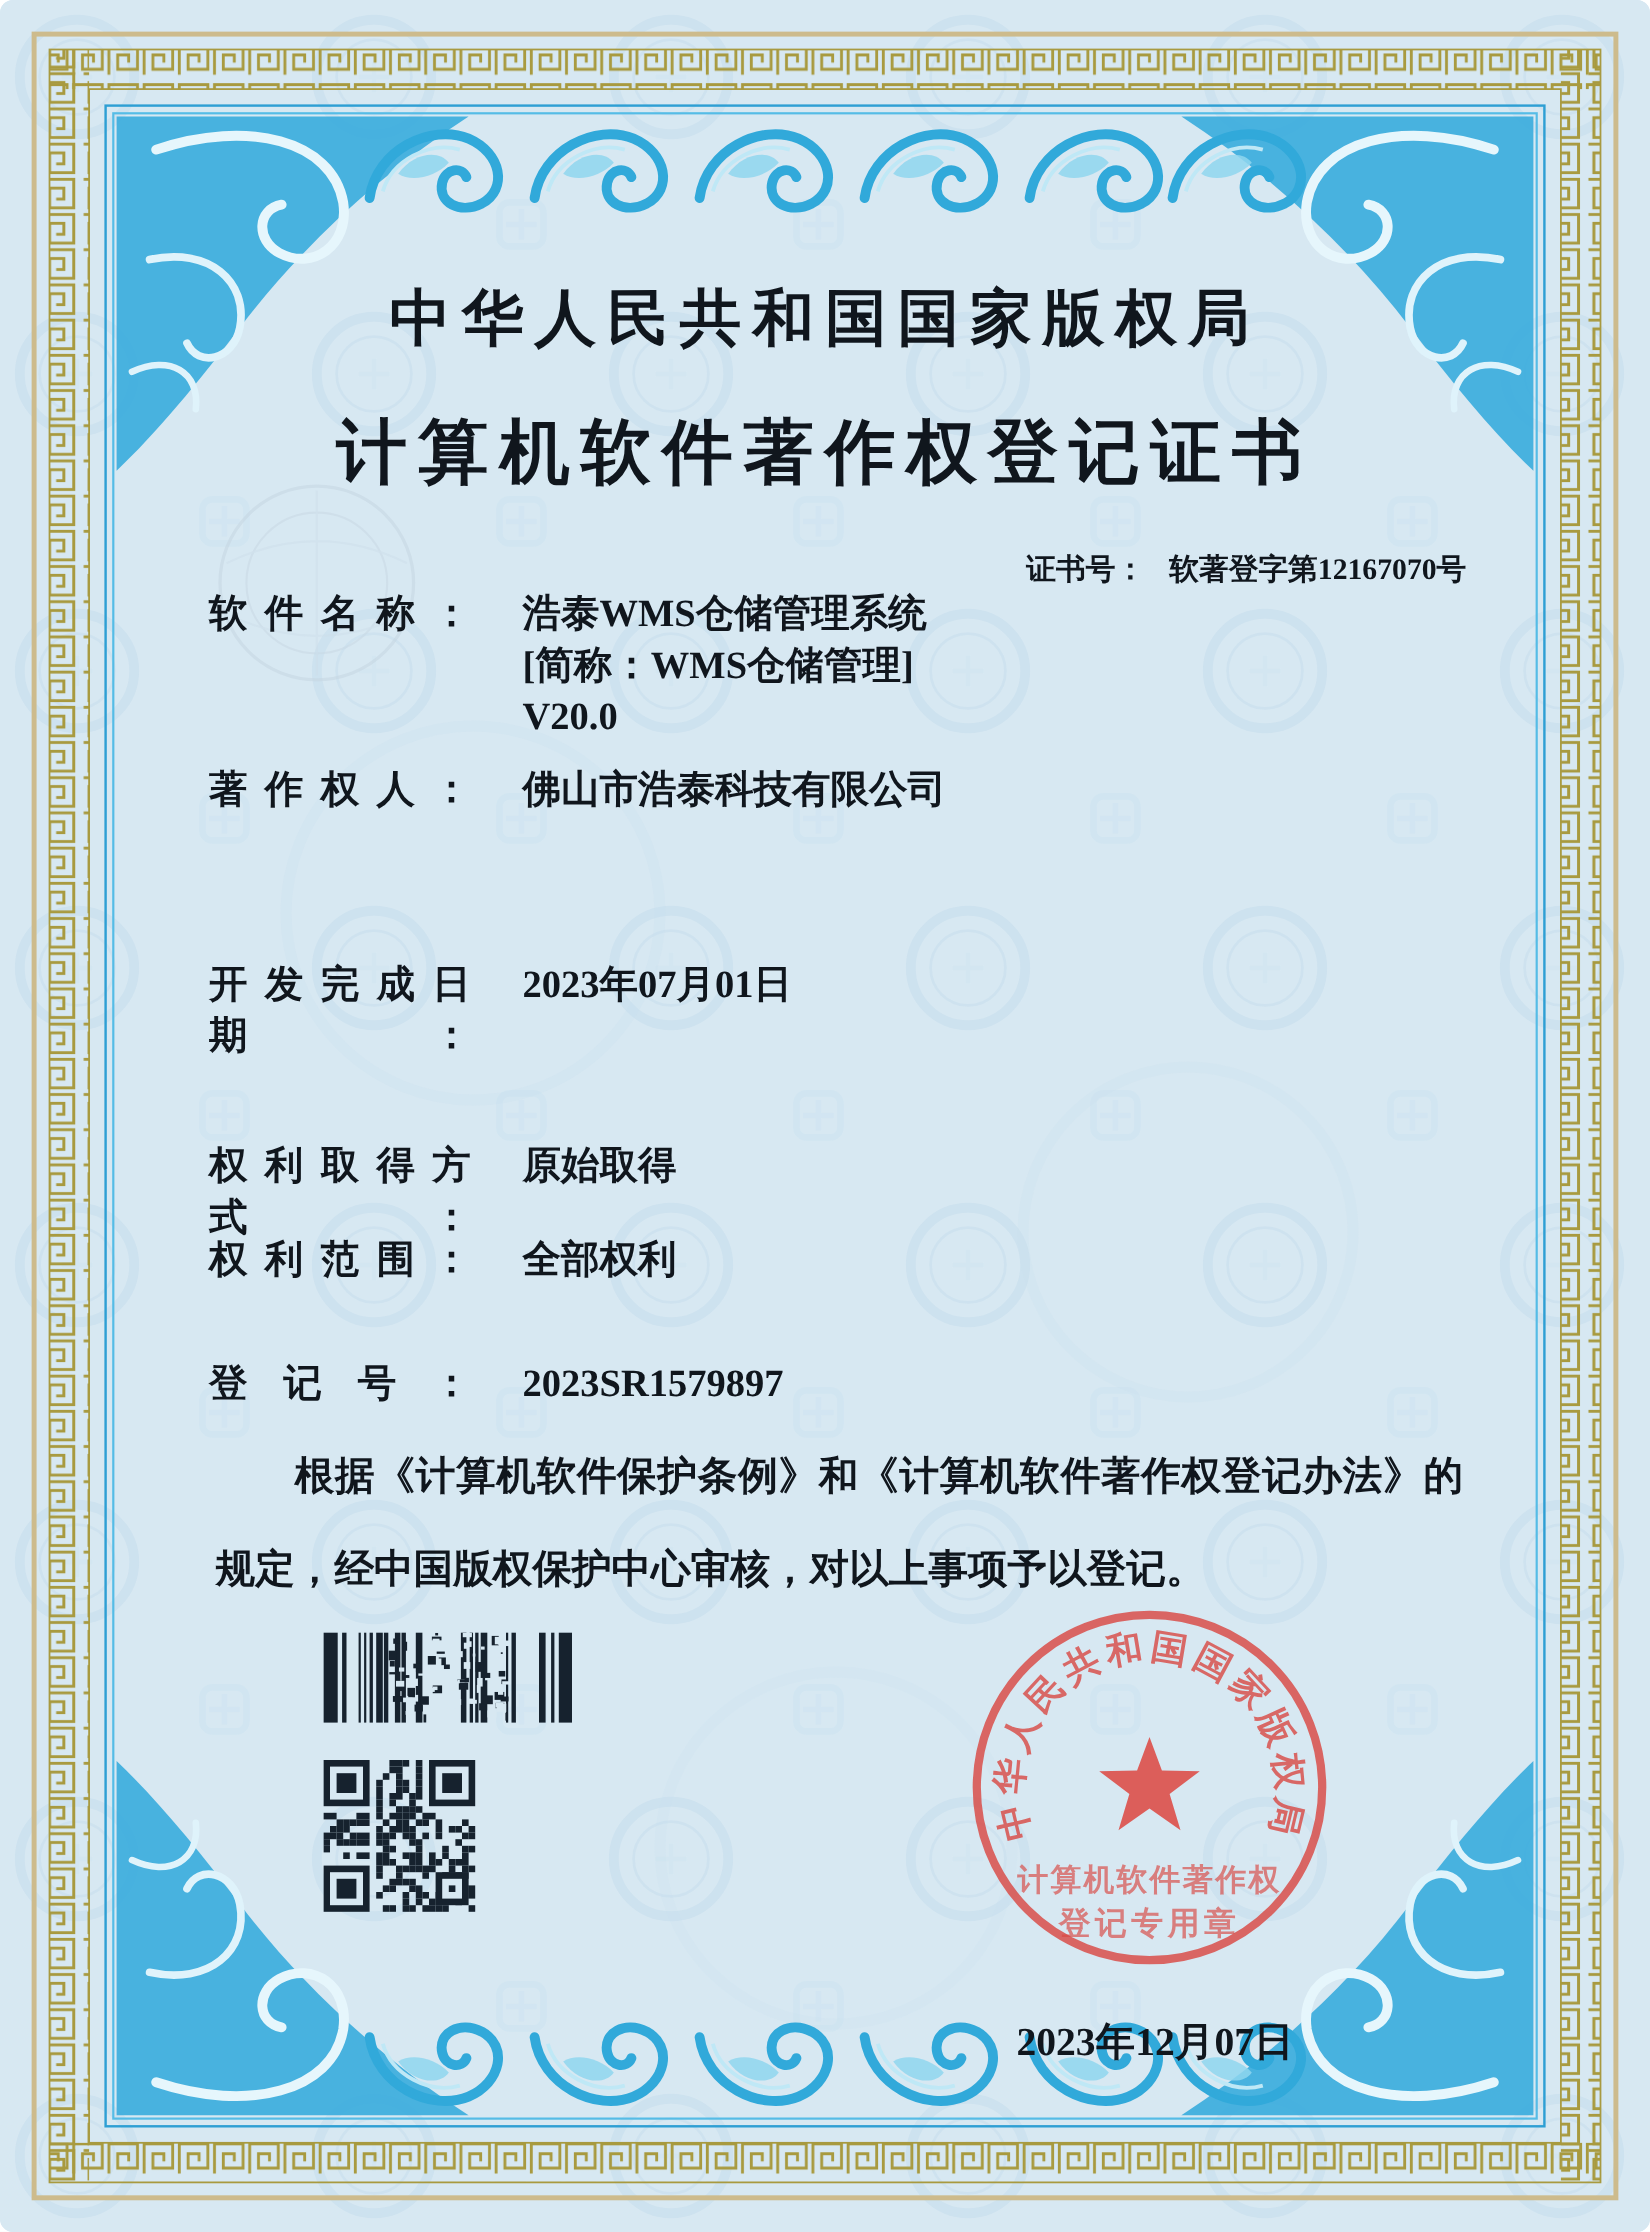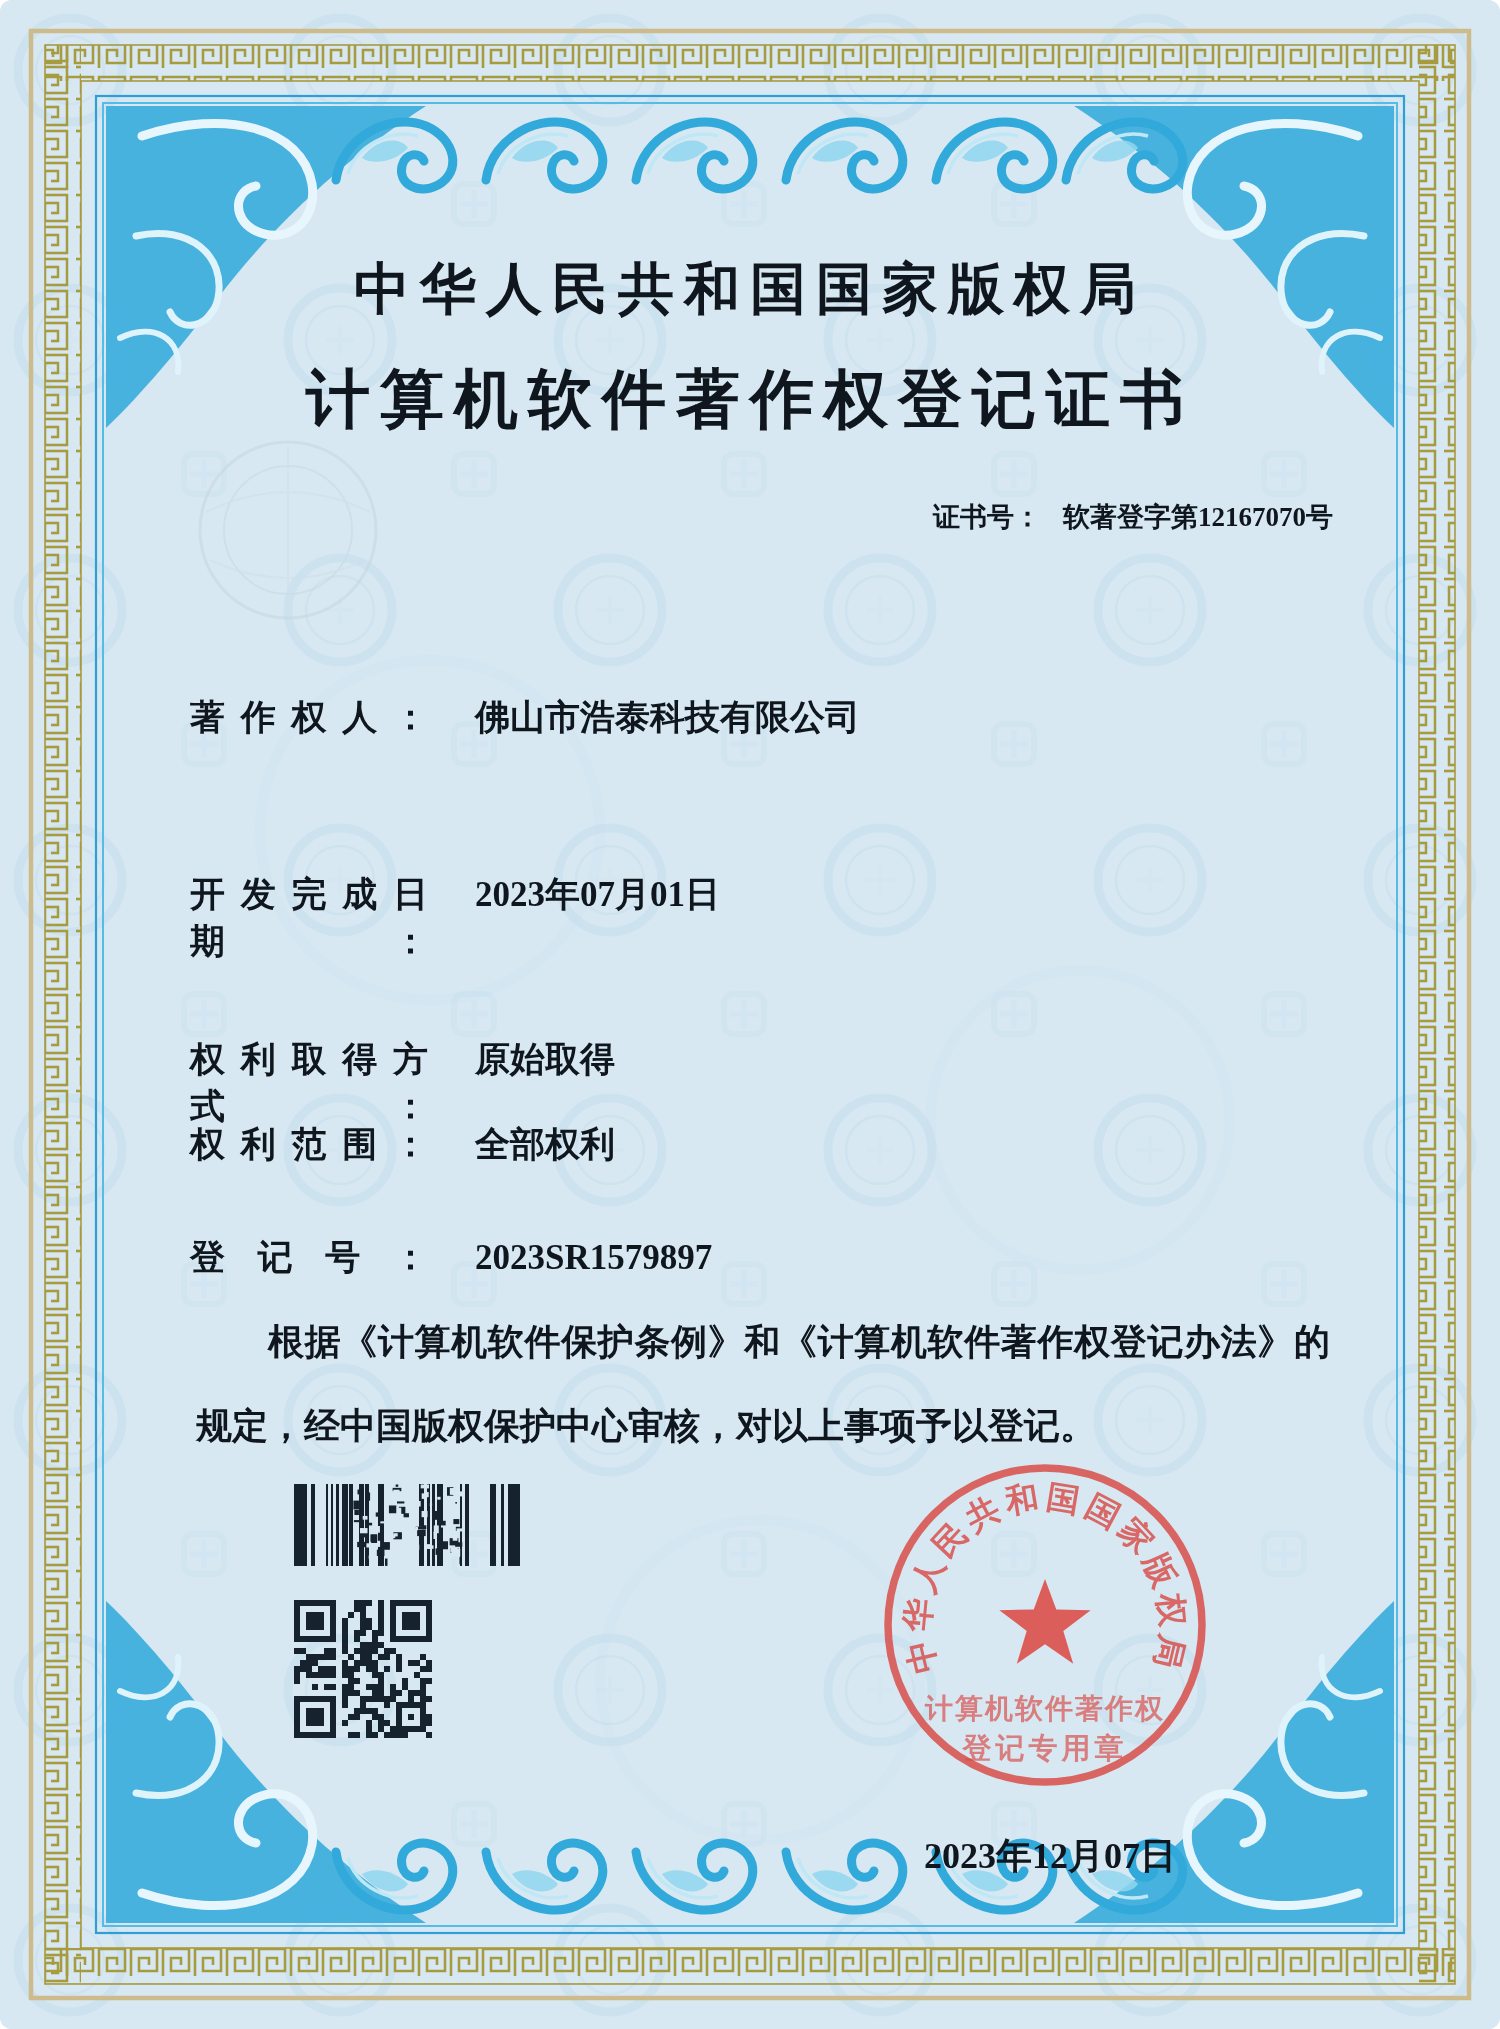--- a/index.html
+++ b/index.html
@@ -8,21 +8,21 @@
     background:#d7e8f2; color:#10161d;
     font-family:"Liberation Serif","DejaVu Serif",serif;
     border-radius:12px;
   }
   .deco-svg{position:absolute; left:0; top:0; width:1500px; height:2029px;}
   .authority{
     position:absolute; top:252px; left:0; width:100%; text-align:center;
     font-size:56px; font-weight:700; letter-spacing:10px; white-space:nowrap;
   }
   .cert-title{
-    position:absolute; top:356px; left:0; width:100%; text-align:center;
+    position:absolute; top:368px; left:0; width:100%; text-align:center;
     font-size:64px; font-weight:700; letter-spacing:10px; white-space:nowrap;
   }
   .cert-no{
     position:absolute; top:455px; left:933px; display:flex; gap:22px;
     font-size:27px; font-weight:700; white-space:nowrap;margin-top:44px;
   }
   .row{
     position:absolute; left:190px; display:flex; align-items:flex-start;
     font-size:35px; font-weight:700;
   }
@@ -128,20 +128,28 @@
     </g>
   </svg>
 
   <div class="authority">中华人民共和国国家版权局</div>
   <div class="cert-title">计算机软件著作权登记证书</div>
   <div class="cert-no">
     <span>证书号：</span>
     <span>软著登字第12167070号</span>
   </div>
 
+  <div class="row" style="top:534px">
+    <div class="flabel">软件名称：</div>
+    <div class="fvalue">
+      <div>浩泰WMS仓储管理系统</div>
+      <div>[简称：WMS仓储管理]</div>
+      <div>V20.0</div>
+    </div>
+  </div>
 
   <div class="row" style="top:694px">
     <div class="flabel">著作权人：</div>
     <div class="fvalue">
         <div>佛山市浩泰科技有限公司</div>
       </div>
   </div>
 
   <div class="row" style="top:871px">
     <div class="flabel">开发完成日期：</div>

